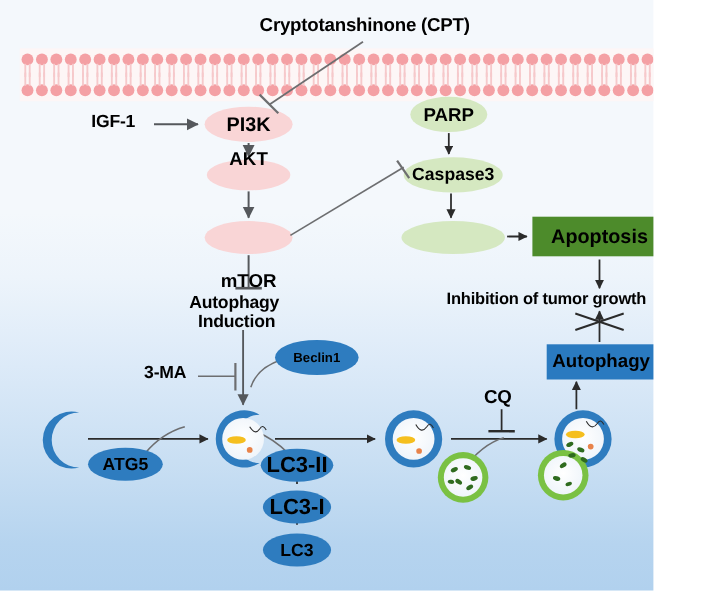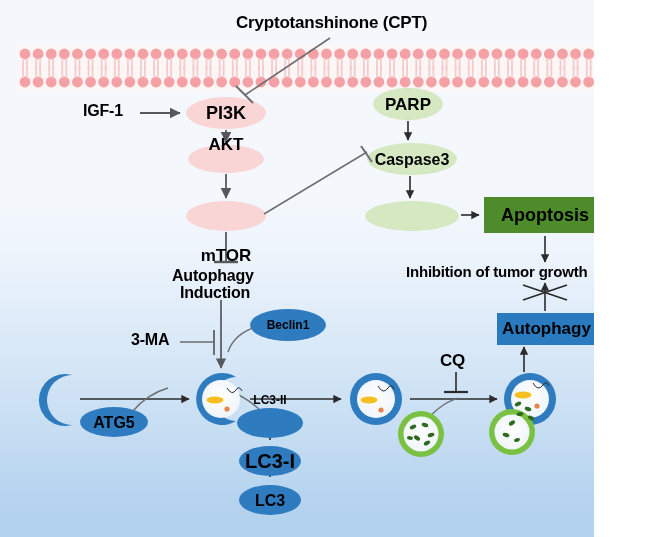--- a/index.html
+++ b/index.html
@@ -529,19 +529,19 @@
 
   <div class="lbl" style="left:172px; top:268px; font-size:16px;">Autophagy</div>
   <div class="lbl" style="left:180px; top:285px; font-size:16px;">Induction</div>
 
   <div class="oval-lbl" style="left:248px; top:313px; width:80px; height:24px; font-size:12px;">Beclin1</div>
 
   <div class="lbl" style="left:131px; top:332px; font-size:16px;">3-MA</div>
 
   <div class="oval-lbl" style="left:80px; top:411px; width:68px; height:23px; font-size:16px;">ATG5</div>
 
-  <div class="oval-lbl" style="left:237px; top:388px; width:66px; height:23px; font-size:12px;">LC3-II</div>
+  <div class="oval-lbl" style="left:237px; top:412px; width:66px; height:23px; font-size:20px;">LC3-II</div>
   <div class="oval-lbl" style="left:239px; top:450px; width:62px; height:23px; font-size:20px;">LC3-I</div>
   <div class="oval-lbl" style="left:239px; top:489px; width:62px; height:23px; font-size:16px;">LC3</div>
 
   <div class="lbl" style="left:440px; top:352px; font-size:17px;">CQ</div>
 
 </div>
 
 </body></html>

